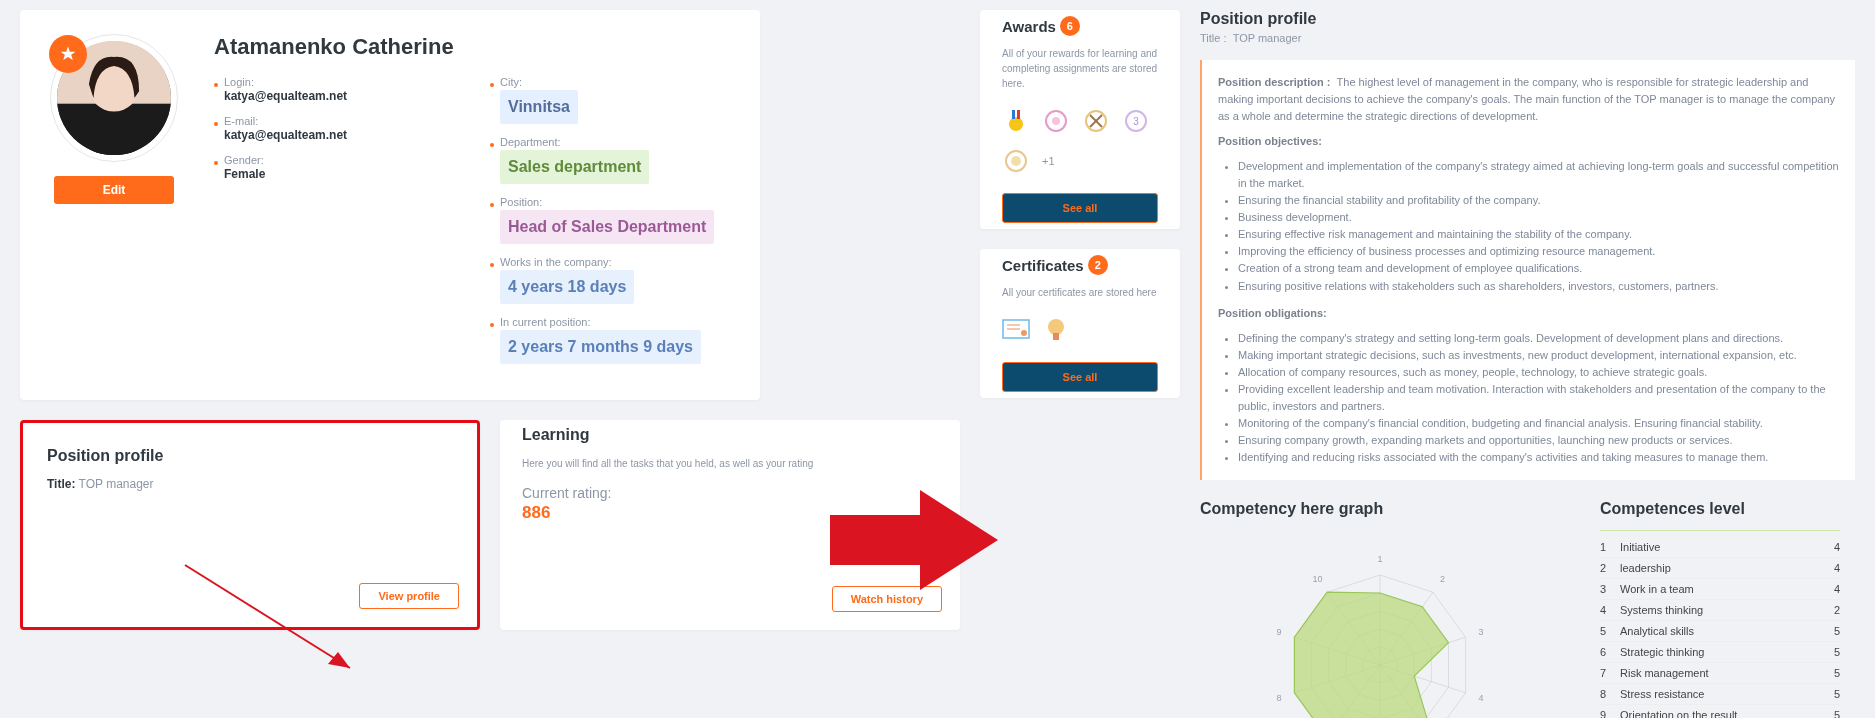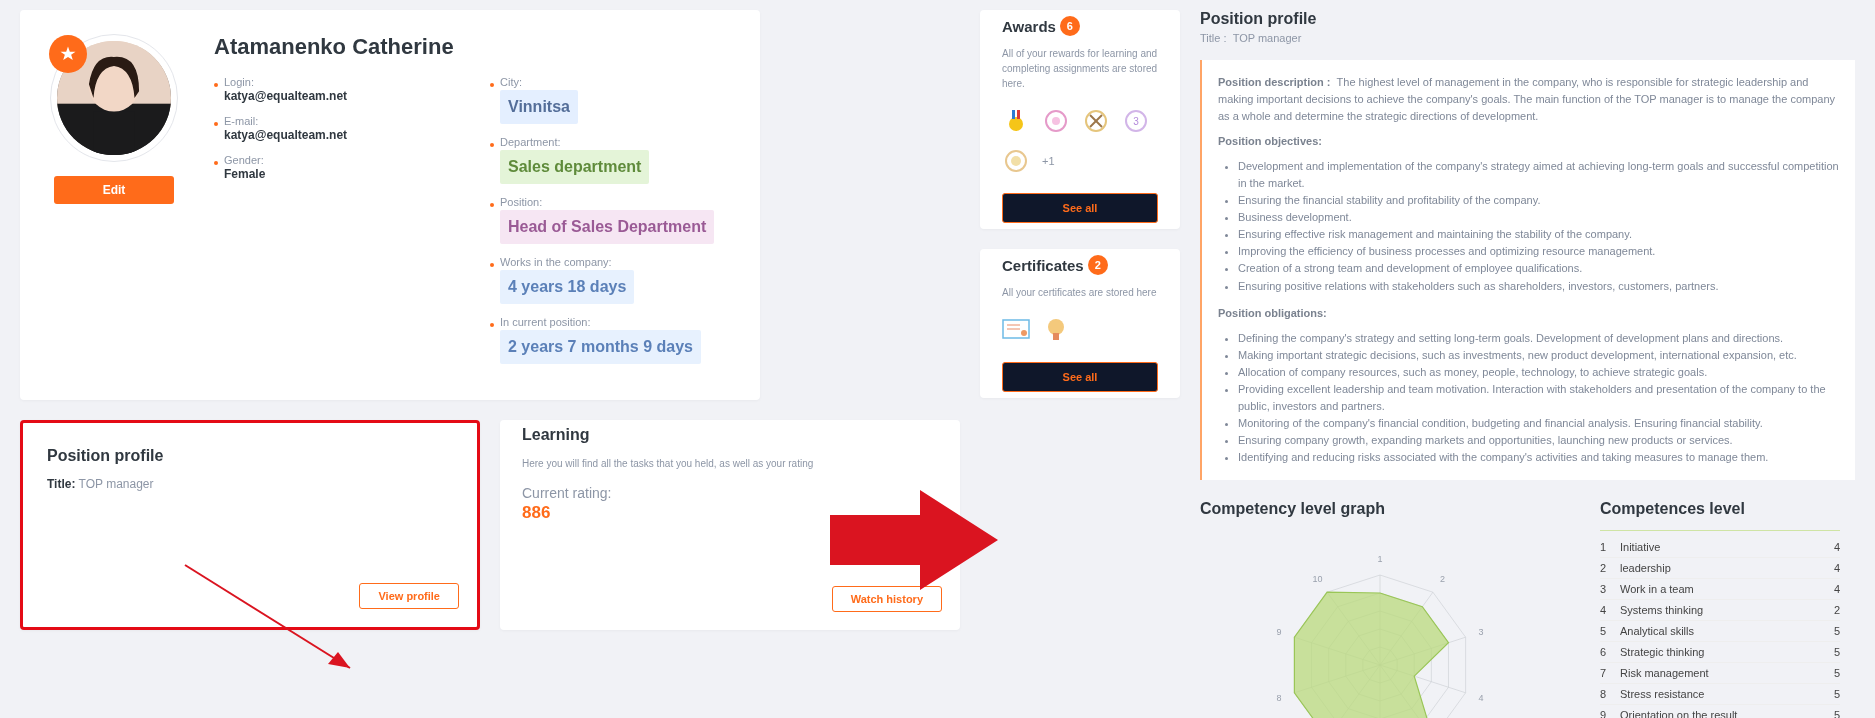--- a/index.html
+++ b/index.html
@@ -28,21 +28,21 @@
 .chip-green { background: #e4f4d8; color: #5f8b3b; }
 .chip-pink { background: #f6e6f3; color: #9a5a95; }
 .chip-lblue { background: #e7f1fe; color: #5b80b8; }
 
 .side-card { width: 200px; }
 .side-title { font-size: 15px; font-weight: 700; color: #303840; }
 .badge-count { display: inline-block; min-width: 20px; height: 20px; border-radius: 50%; background: #ff6b1a; color: #fff; font-size: 11px; font-weight: 700; text-align: center; line-height: 20px; margin-left: 4px; }
 .side-desc { font-size: 10px; color: #8d96a6; margin-top: 10px; line-height: 1.5; }
 .icon-row { display: flex; gap: 12px; margin-top: 16px; align-items: center; flex-wrap: wrap; }
 .award-icon { width: 28px; height: 28px; border-radius: 50%; display:flex; align-items:center; justify-content:center; }
-.see-all { width: 100%; margin-top: 18px; border: 1px solid #ff6b1a; background: #0f172a; color: #ff6b1a; height: 30px; font-weight: 600; font-size: 11px; border-radius: 3px; cursor: pointer; }
+.see-all { width: 100%; margin-top: 18px; border: 1px solid #ff6b1a; background: #0c4a6e; color: #ff6b1a; height: 30px; font-weight: 600; font-size: 11px; border-radius: 3px; cursor: pointer; }
 
 .position-card { width: 460px; border: 3px solid #e40b15; position: relative; padding: 24px; height: 210px; }
 .learning-card { width: 460px; position: relative; height: 210px; }
 .sec-title { font-size: 16px; font-weight: 700; color: #303840; margin-bottom: 12px; }
 .pp-title-lbl { font-size: 12px; color: #303840; font-weight: 600;}
 .pp-title-val { font-size: 12px; color: #8d96a6; }
 .view-profile-btn { position: absolute; right: 18px; bottom: 18px; border: 1px solid #ff6b1a; background: #fff; color: #ff6b1a; padding: 6px 18px; font-size: 11px; font-weight: 600; border-radius: 3px; cursor: pointer;}
 .rating-lbl { font-size: 14px; color: #8d96a6; margin-top: 14px;}
 .rating-val { font-size: 17px; font-weight: 700; color: #ff6b1a; margin-top: 2px; }
 
@@ -235,21 +235,21 @@
             <li>Allocation of company resources, such as money, people, technology, to achieve strategic goals.</li>
             <li>Providing excellent leadership and team motivation. Interaction with stakeholders and presentation of the company to the public, investors and partners.</li>
             <li>Monitoring of the company's financial condition, budgeting and financial analysis. Ensuring financial stability.</li>
             <li>Ensuring company growth, expanding markets and opportunities, launching new products or services.</li>
             <li>Identifying and reducing risks associated with the company's activities and taking measures to manage them.</li>
           </ul>
     </div>
 
     <div class="graph-sec">
       <div class="radar-wrap">
-        <div class="graph-title" style="align-self:flex-start">Competency level graph</div>
+        <div class="graph-title" style="align-self:flex-start">Competency here graph</div>
         <svg id="radar" width="290" height="270">
               <polygon points="145,117 155.58013454126453,120.43769410125094 162.11901729331277,129.43769410125094 162.11901729331277,140.56230589874906 155.58013454126453,149.56230589874906 145,153 134.41986545873547,149.56230589874906 127.88098270668723,140.56230589874906 127.88098270668723,129.43769410125094 134.41986545873547,120.43769410125094" fill="none" stroke="#c9ccd2" stroke-width="0.6"></polygon>
               <polygon points="145,99 166.16026908252903,105.8753882025019 179.23803458662553,123.8753882025019 179.23803458662553,146.12461179749812 166.16026908252903,164.12461179749812 145,171 123.83973091747097,164.12461179749812 110.76196541337447,146.12461179749812 110.76196541337447,123.8753882025019 123.83973091747096,105.8753882025019" fill="none" stroke="#c9ccd2" stroke-width="0.6"></polygon>
               <polygon points="145,81 176.74040362379355,91.31308230375285 196.3570518799383,118.31308230375285 196.3570518799383,151.68691769624715 176.74040362379355,178.68691769624715 145,189 113.25959637620646,178.68691769624715 93.6429481200617,151.68691769624718 93.6429481200617,118.31308230375285 113.25959637620645,91.31308230375285" fill="none" stroke="#c9ccd2" stroke-width="0.6"></polygon>
               <polygon points="145,63 187.32053816505805,76.75077640500379 213.47606917325106,112.75077640500379 213.47606917325106,157.2492235949962 187.32053816505805,193.2492235949962 145,207 102.67946183494195,193.2492235949962 76.52393082674895,157.24922359499624 76.52393082674894,112.75077640500379 102.67946183494192,76.75077640500379" fill="none" stroke="#c9ccd2" stroke-width="0.6"></polygon>
               <polygon points="145,45 197.90067270632258,62.18847050625473 230.59508646656383,107.18847050625473 230.59508646656383,162.81152949374527 197.90067270632258,207.81152949374527 145,225 92.09932729367742,207.81152949374527 59.404913533436186,162.81152949374527 59.40491353343617,107.18847050625475 92.0993272936774,62.188470506254745" fill="none" stroke="#c9ccd2" stroke-width="0.6"></polygon>
               <line x1="145" y1="135" x2="145" y2="45" stroke="#c9ccd2" stroke-width="0.6"></line>
               <text x="145" y="31.80000000000001" text-anchor="middle" font-size="9" fill="#9aa1ad">1</text>
               <line x1="145" y1="135" x2="197.90067270632258" y2="62.18847050625473" stroke="#c9ccd2" stroke-width="0.6"></line>
               <text x="207.42279379346064" y="52.08239519738059" text-anchor="middle" font-size="9" fill="#9aa1ad">2</text>

